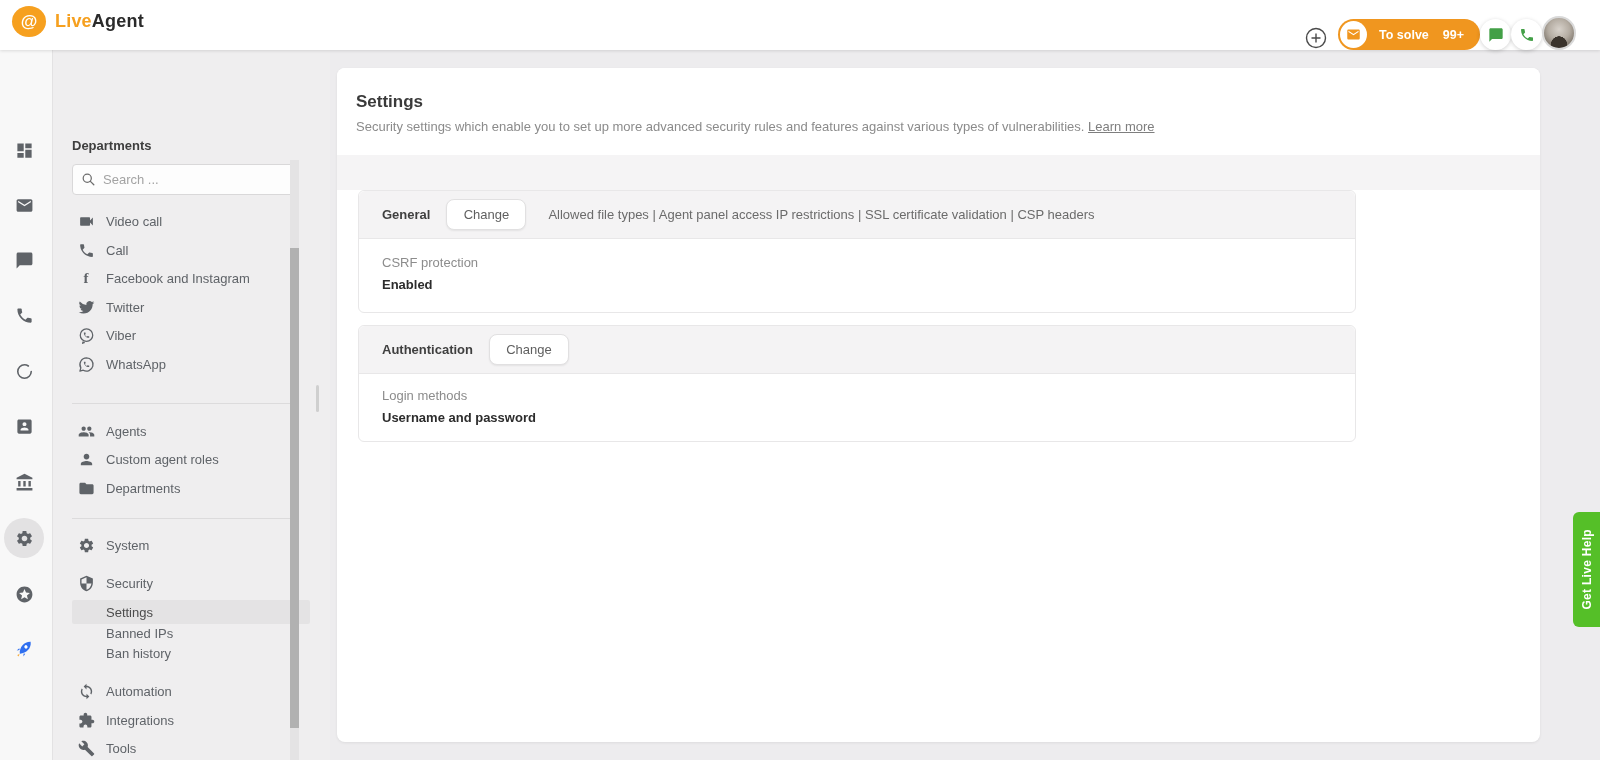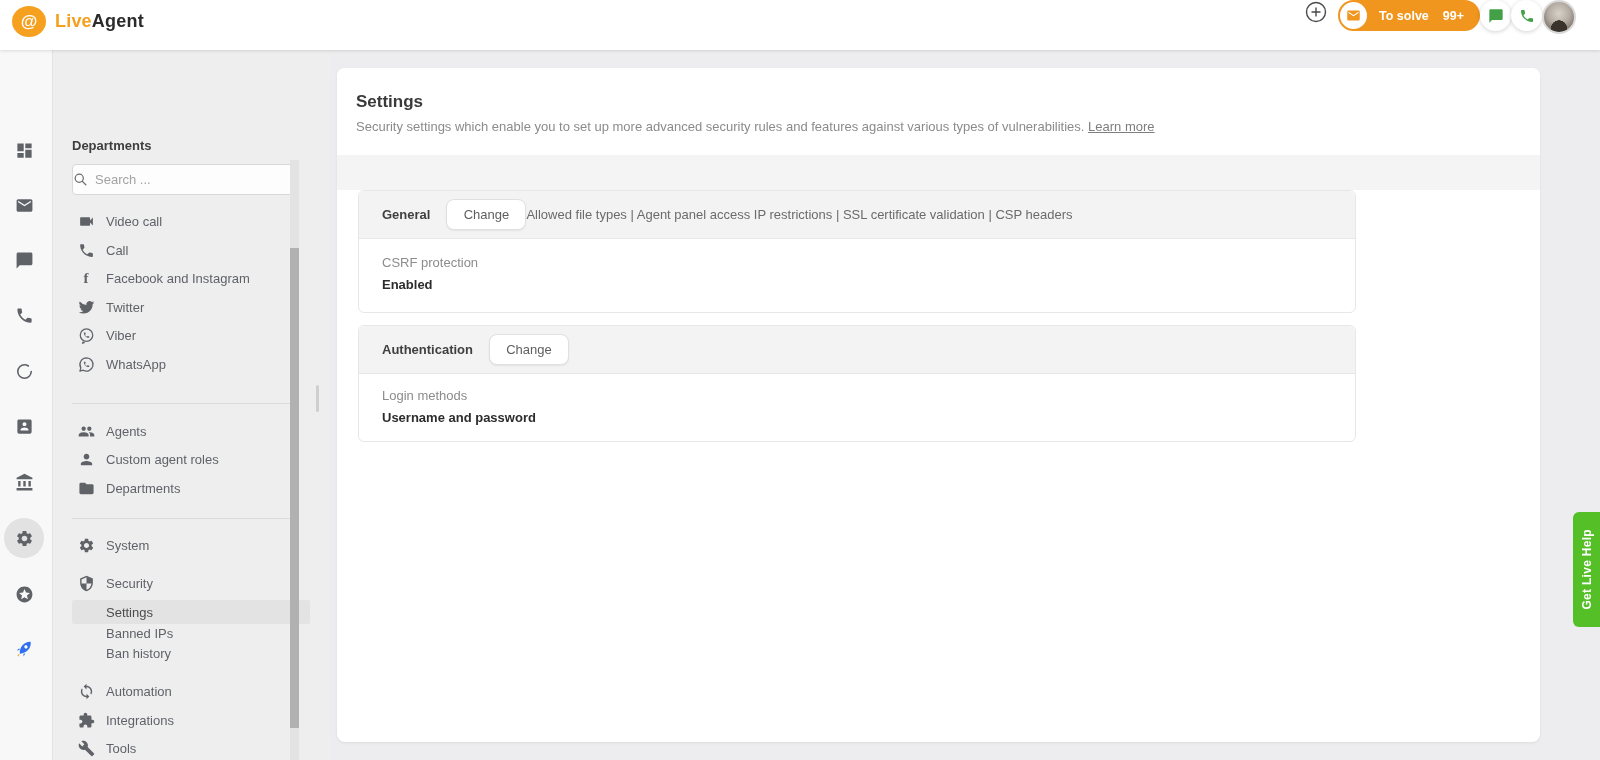--- a/index.html
+++ b/index.html
@@ -12,21 +12,21 @@
   .brand { position:absolute; left:12px; top:6px; display:flex; align-items:center; gap:9px; }
   .bubble { position:relative; width:34px; height:31px; background:#f6a01f; border-radius:50%;
             display:flex; align-items:center; justify-content:center; }
   .bubble::after { content:""; position:absolute; left:1px; bottom:-4px; width:0; height:0;
             border:7px solid transparent; border-top:10px solid #f6a01f; transform:rotate(28deg); }
   .bubble span { color:#fff; font-weight:bold; font-size:17px; position:relative; z-index:2; }
   .brand-text { font-size:18px; font-weight:bold; letter-spacing:.2px; }
   .brand-live { color:#f6a01f; }
   .brand-agent { color:#2b2b2b; }
 
-  .topbar-right { position:absolute; right:24px; top:0; height:50px; display:flex; align-items:flex-start; gap:0; }
+  .topbar-right { position:absolute; right:24px; top:0; height:50px; display:flex; align-items:flex-end; gap:0; }
   .plus-btn { width:24px; height:24px; cursor:pointer; margin-right:10px; }
   .solve-pill { height:31px; background:#f0961f; border-radius:17px; display:flex; align-items:center;
                 padding:0 16px 0 2px; gap:12px; cursor:pointer; }
   .solve-circle { width:27px; height:27px; background:#fff; border-radius:50%; display:flex;
                   align-items:center; justify-content:center; }
   .solve-text { color:#fff; font-size:12.5px; font-weight:bold; }
   .solve-count { color:#fff; font-size:12.5px; font-weight:bold; margin-left:2px; }
   .round-btn { width:31px; height:31px; background:#fff; border-radius:50%; display:flex;
                align-items:center; justify-content:center; box-shadow:0 1px 4px rgba(0,0,0,.18); cursor:pointer; }
   .avatar { width:34px; height:34px; border-radius:50%; border:2px solid #d9d9d9; cursor:pointer;
@@ -40,21 +40,21 @@
   .rail-item { position:absolute; left:4px; width:40px; height:40px; border-radius:50%;
                display:flex; align-items:center; justify-content:center; cursor:pointer; }
   .rail-item.active { background:#e3e2e3; }
   .ic { width:19px; height:19px; fill:#5f6368; }
   .ic-sm { width:17px; height:17px; fill:#5f6368; }
 
   
   .sidebar { position:absolute; left:53px; top:50px; width:277px; height:710px; background:#efeeef; }
   .sidebar-title { position:absolute; left:19px; top:88px; font-size:13px; font-weight:bold; color:#3e3e3e; }
   .search-box { position:absolute; left:19px; top:114px; width:224px; height:31px; background:#fdfdfd;
-                border:1px solid #d9d8d9; border-radius:4px; display:flex; align-items:center; padding:0 0; gap:7px; }
+                border:1px solid #d9d8d9; border-radius:4px; display:flex; align-items:center; padding:0 8px; gap:7px; }
   .search-box input { border:none; outline:none; background:transparent; font-size:13px; color:#444;
                       font-family:inherit; width:170px; }
   .search-box input::placeholder { color:#a3a3a3; }
   .side-item { position:absolute; left:0; width:277px; height:28px; display:flex; align-items:center;
                cursor:pointer; color:#5f6368; font-size:13px; }
   .side-item .s-ic { position:absolute; left:24px; width:18px; height:18px; display:flex;
                      align-items:center; justify-content:center; }
   .side-item .s-label { position:absolute; left:53px; white-space:nowrap; }
   .side-sub { height:21px; }
   .side-active { background:#e4e3e4; border-radius:2px; width:238px; left:19px; height:24px; color:#4c4c4c; }
@@ -77,21 +77,21 @@
 
   .panel { position:absolute; left:21px; width:998px; border:1px solid #e8e7e8; border-radius:6px; background:#fff; }
   .panel-general { top:122px; }
   .panel-auth { top:257px; }
   .panel-head { height:48px; background:#f4f3f4; border-bottom:1px solid #e8e7e8;
                 border-radius:6px 6px 0 0; display:flex; align-items:center; padding-left:23px; }
   .panel-title { font-size:13px; font-weight:bold; color:#3f3f3f; }
   .change-btn { margin-left:16px; width:80px; height:31px; background:#fff; border:1px solid #e1e0e1;
                 border-radius:8px; box-shadow:0 1px 2px rgba(0,0,0,.07); font-size:13px; color:#5f5f5f;
                 font-family:inherit; cursor:pointer; }
-  .panel-tabs { margin-left:0; font-size:13px; color:#6b6b6b; cursor:pointer; }
+  .panel-tabs { margin-left:22px; font-size:13px; color:#6b6b6b; cursor:pointer; }
   .panel-body { display:flex; }
   .panel-body.tall { padding:16px 0 20px 0; }
   .panel-body.short { padding:14px 0 16px 0; }
   .field { width:50%; }
   .field:first-child { padding-left:23px; }
   .field-label { font-size:13px; color:#8c8c8c; }
   .field-value { margin-top:7px; font-size:13px; font-weight:bold; color:#2c2c2c; }
 
   
   .help-tab { position:absolute; right:0; top:512px; width:27px; height:115px; background:#55bf28;

